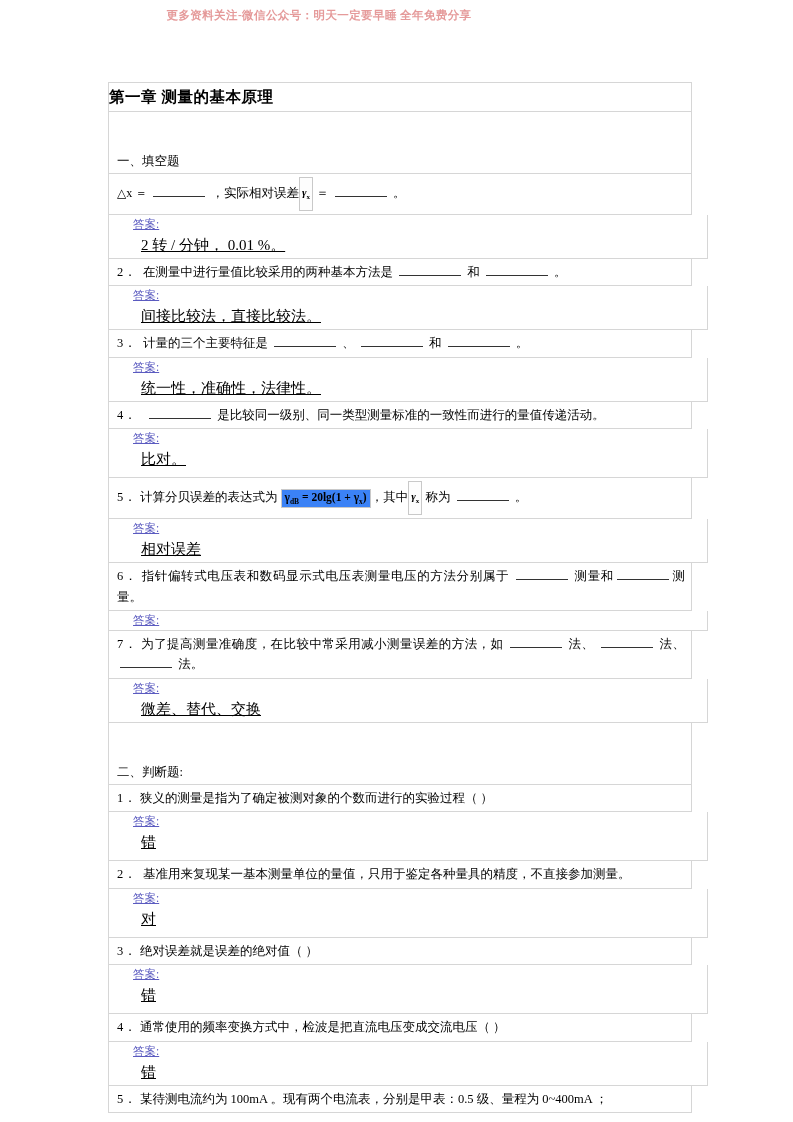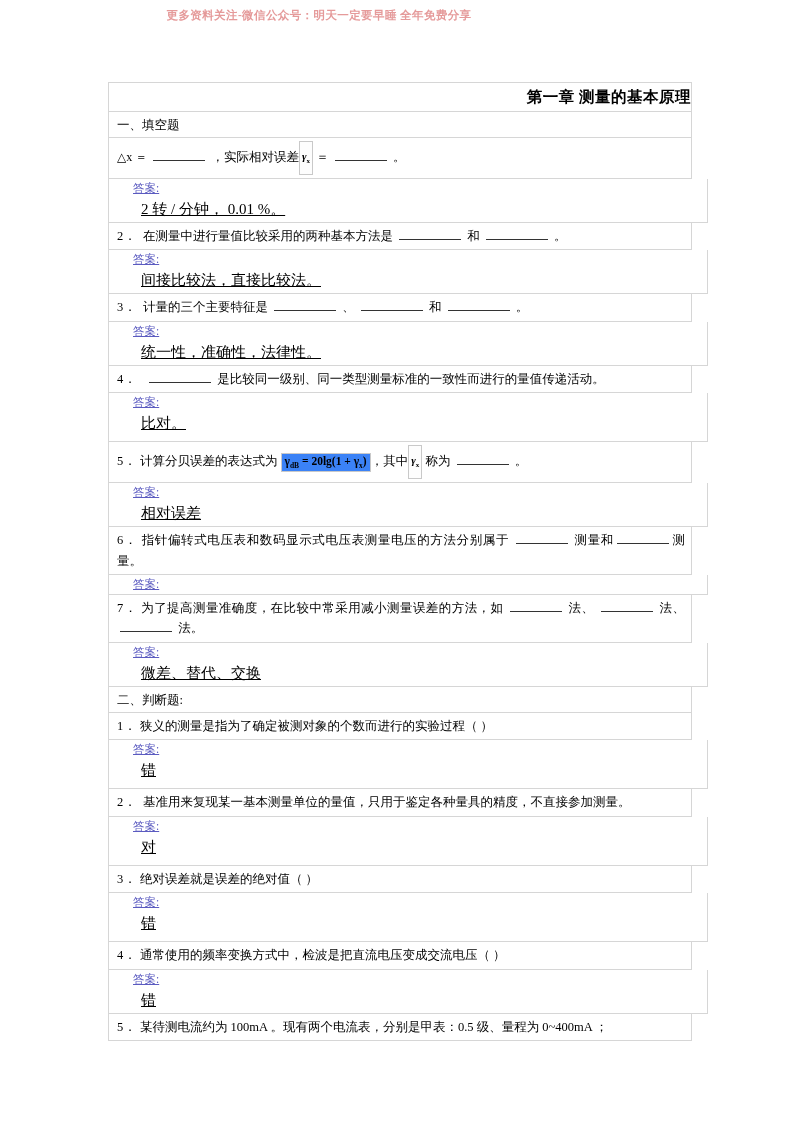--- a/index.html
+++ b/index.html
@@ -52,34 +52,35 @@
   
   .q-blk { width: 584px; }
   
   .a-blk { width: 600px; }
 
   .title-row {
     width: 584px;
     border: 1px solid #d6d6d6;
     border-bottom: none;
     box-sizing: border-box;
-    text-align: right;
+    text-align: left;
     padding: 4px 0 3px 0;
   }
   .title-text {
     font-family: "Liberation Serif", "DejaVu Serif", serif;
     font-size: 15.5px;
     font-weight: bold;
     letter-spacing: 0.5px;
   }
 
   .sec-head {
     font-size: 12.5px;
     padding: 3px 0 2px 2px;
     line-height: 1.45;
+    margin-top: 36px;
   }
 
   .q-text {
     font-size: 12.5px;
     line-height: 1.62;
     padding: 2px 0 2px 2px;
     text-align: justify;
   }
   .q-num { letter-spacing: 0.5px; }
 

